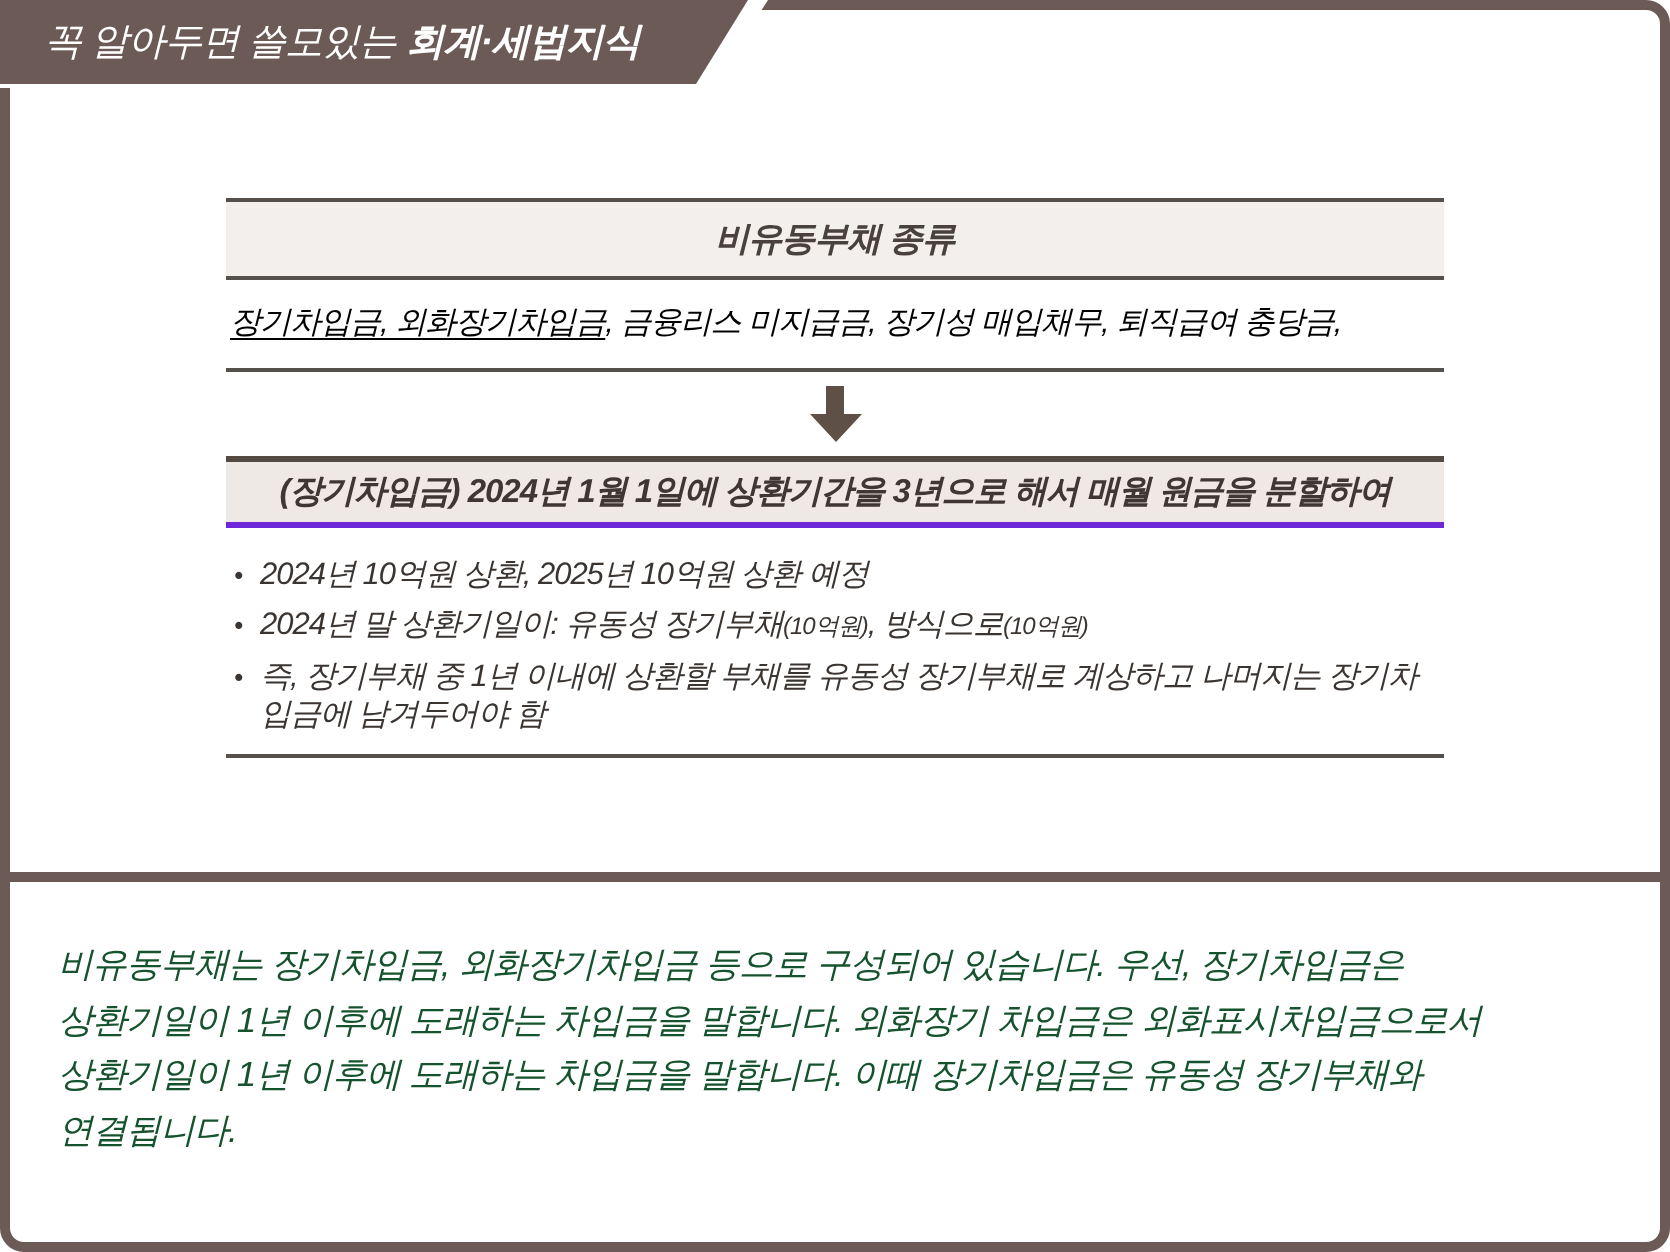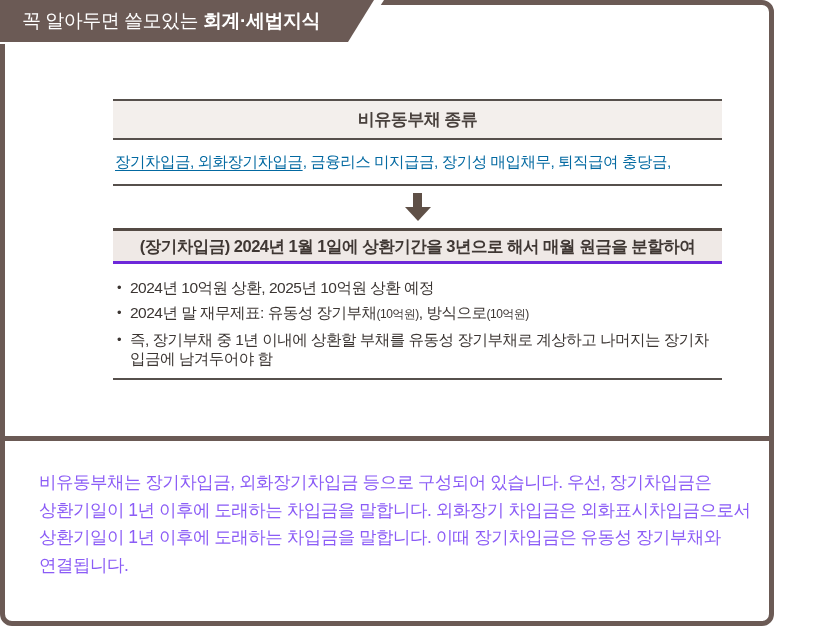--- a/index.html
+++ b/index.html
@@ -1,22 +1,23 @@
 <!DOCTYPE html>
 <html><head>
 <meta charset="utf-8">
 <style>
   html, body { margin: 0; padding: 0; background: #ffffff; }
   body { font-family: "Liberation Sans", sans-serif; }
   .page {
     position: relative;
-    width: 774px;
+    width: 835px;
     height: 626px;
     background: #ffffff;
     overflow: hidden;
+    font-style: italic;
   }
   
   .frame {
     position: absolute;
     inset: 0;
     border: 5px solid #6b5a55;
     border-radius: 12px;
     box-sizing: border-box;
   }
   
@@ -71,21 +72,21 @@
     font-size: 17px;
     font-weight: 700;
     color: #49413d;
     letter-spacing: -0.5px;
   }
   .list-sec {
     padding: 13px 2px 12px 2px;
     border-bottom: 2px solid #56504c;
     font-size: 15.5px;
     line-height: 18.5px;
-    color: #0369a1;
+    color: #000000;
     letter-spacing: -0.5px;
   }
   .list-sec .u {
     text-decoration: underline;
     text-underline-offset: 3px;
   }
   .arrow-sec {
     height: 42px;
     display: flex;
     align-items: center;
@@ -127,26 +128,26 @@
   .bullet .dot {
     position: absolute;
     left: 0; top: 0;
     font-size: 13px;
   }
   .bullet .small { font-size: 12px; }
 
   
   .bottom-text {
     position: absolute;
-    left: 39px;
+    left: 29px;
     top: 469px;
     width: 752px;
     font-size: 17.5px;
     line-height: 27.5px;
-    color: #8b5cf6;
+    color: #14532d;
     letter-spacing: -0.5px;
   }
 </style>
 </head>
 <body>
 
 <div class="page">
 
   <div class="frame"></div>
   <div class="divider"></div>
@@ -176,21 +177,21 @@
       <div>(장기차입금) 2024년 1월 1일에 상환기간을 3년으로 해서 매월 원금을 분할하여</div>
     </div>
 
     <div class="bullets">
       <div class="bullet">
         <span class="dot">•</span>
         <span>2024년 10억원 상환, 2025년 10억원 상환 예정</span>
       </div>
       <div class="bullet">
         <span class="dot">•</span>
-        <span>2024년 말 재무제표: 유동성 장기부채</span><span class="small">(10억원)</span><span>, 방식으로</span><span class="small">(10억원)</span>
+        <span>2024년 말 상환기일이: 유동성 장기부채</span><span class="small">(10억원)</span><span>, 방식으로</span><span class="small">(10억원)</span>
       </div>
       <div class="bullet">
         <span class="dot">•</span>
         <span>즉, 장기부채 중 1년 이내에 상환할 부채를 유동성 장기부채로 계상하고 나머지는 장기차입금에 남겨두어야 함</span>
       </div>
     </div>
 
   </div>
 
   <div class="bottom-text">

